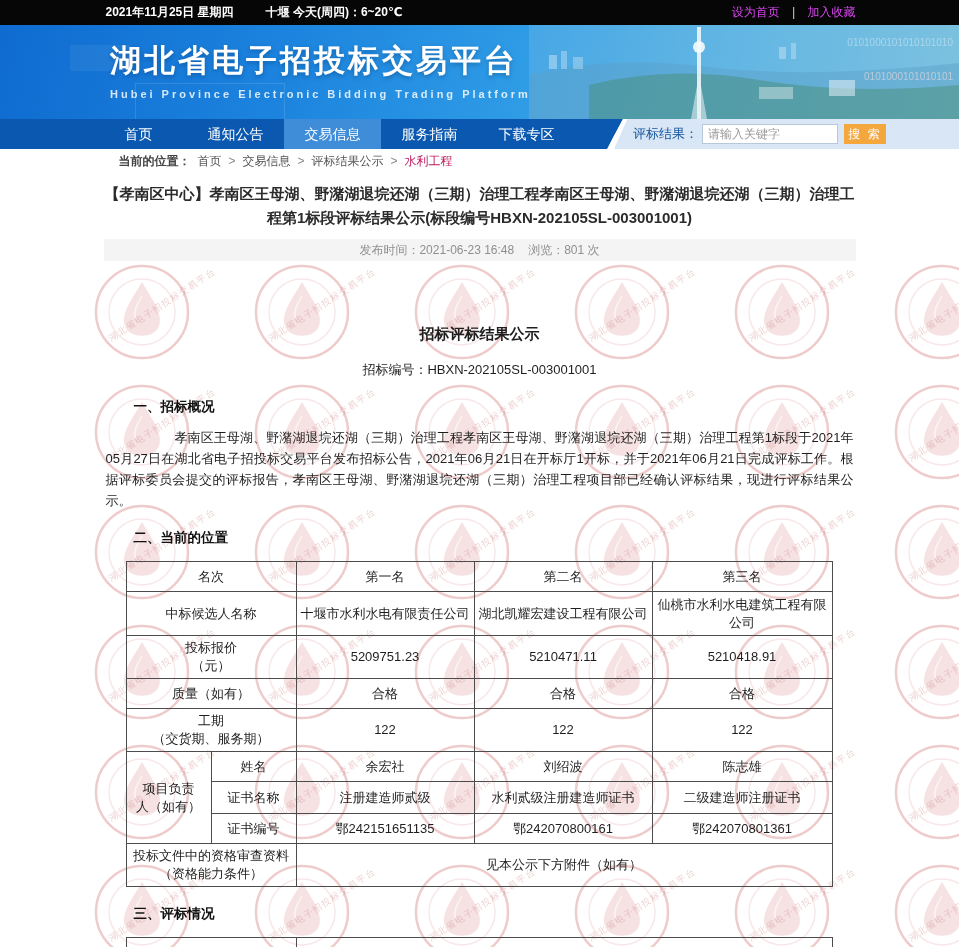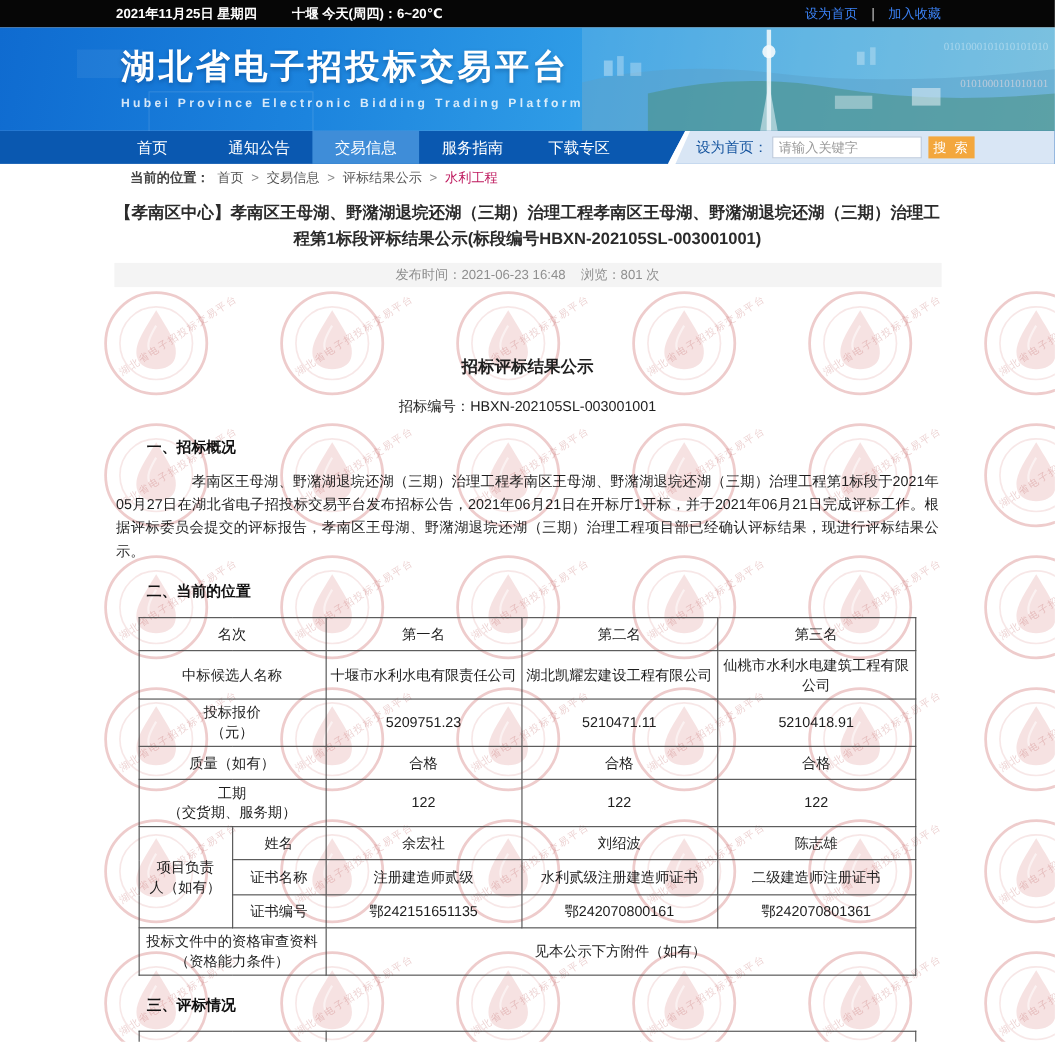--- a/index.html
+++ b/index.html
@@ -6,35 +6,35 @@
   html, body { width: 959px; height: 947px; overflow: hidden; background: #fff;
     font-family: "Liberation Sans", "DejaVu Sans", sans-serif; }
   .inner { width: 772px; margin: 0 auto; position: relative; }
 
   
   .topbar { height: 25px; background: #060606; }
   .topbar .inner { display: flex; align-items: center; height: 25px; font-size: 12px; color: #fff; padding: 0 10px 0 12px; }
   .topbar .weather { margin-left: 32px; font-weight: bold; }
   .topbar .datetime { font-weight: bold; }
   .topbar .right { margin-left: auto; display: flex; gap: 8px; align-items: center; }
-  .topbar a { color: #3b82f6; text-decoration: none; cursor: pointer; text-align: center; }
+  .topbar a { color: #d946ef; text-decoration: none; cursor: pointer; text-align: center; }
 
   
   .banner { height: 94px; position: relative; overflow: hidden;
     background: linear-gradient(100deg,#0f6bd0 0%, #1c84de 30%, #2f9ce6 55%, #56b2e4 75%, #7fc4de 100%); }
   .banner .brand { position: absolute; left: 110px; top: 15px; }
   .site-title { font-size: 31px; font-weight: bold; color: #fff; letter-spacing: 3px;
     text-shadow: 0 2px 4px rgba(0,40,90,.35); }
   .site-subtitle { margin-top: 6px; font-size: 11px; font-weight: bold; letter-spacing: 3px;
     color: rgba(255,255,255,.82); }
   .banner .deco-sq { position: absolute; left: 135px; top: 58px; width: 150px; height: 46px;
     border: 1px solid rgba(255,255,255,.12); }
   .banner .deco-sq2 { position: absolute; left: 70px; top: 20px; width: 60px; height: 26px;
     background: rgba(255,255,255,.06); }
-  .binary { position: absolute; font-family: Liberation Serif, serif; font-size: 10px; white-space: nowrap; }
+  .binary { position: absolute; font-family: Liberation Sans, sans-serif; font-size: 10px; white-space: nowrap; }
   .b1 { right: 6px; top: 12px; color: rgba(255,255,255,.38); }
   .b2 { right: 6px; top: 46px; color: rgba(255,225,225,.55); }
   .skyline { position: absolute; right: 0; top: 0; }
 
   
   .navbar { height: 30px; background: #0a58b0; position: relative; overflow: hidden; }
   .nav-items { position: absolute; left: 90px; top: 0; height: 30px; display: flex; }
   .nav-item { width: 97px; line-height: 30px; text-align: center; color: #fff; font-size: 14px; cursor: pointer; }
   .nav-item.active { background: #3f8dd8; }
   .search-zone { position: absolute; right: 0; top: 0; height: 30px; width: 352px;
@@ -351,21 +351,21 @@
 
 <div class="navbar">
   <div class="nav-items" id="nav-items">
     <div class="nav-item">首页</div>
     <div class="nav-item">通知公告</div>
     <div class="nav-item active">交易信息</div>
     <div class="nav-item">服务指南</div>
     <div class="nav-item">下载专区</div>
   </div>
   <div class="search-zone">
-    <span class="search-label">设为首页：</span>
+    <span class="search-label">评标结果：</span>
     <input class="search-input" placeholder="请输入关键字" style="">
     <button class="search-btn">搜 索</button>
   </div>
 </div>
 
 <div class="breadcrumb">
   <div class="inner">
     <span class="prefix">当前的位置：</span>
     <a>首页</a>
     <span class="sep">&gt;</span>

